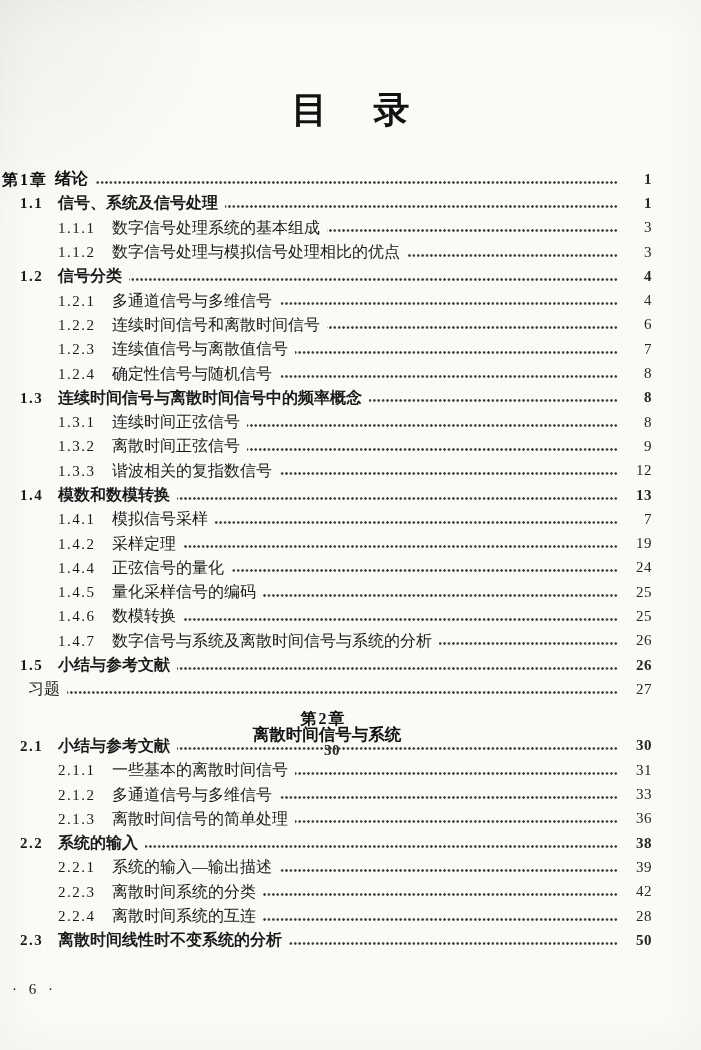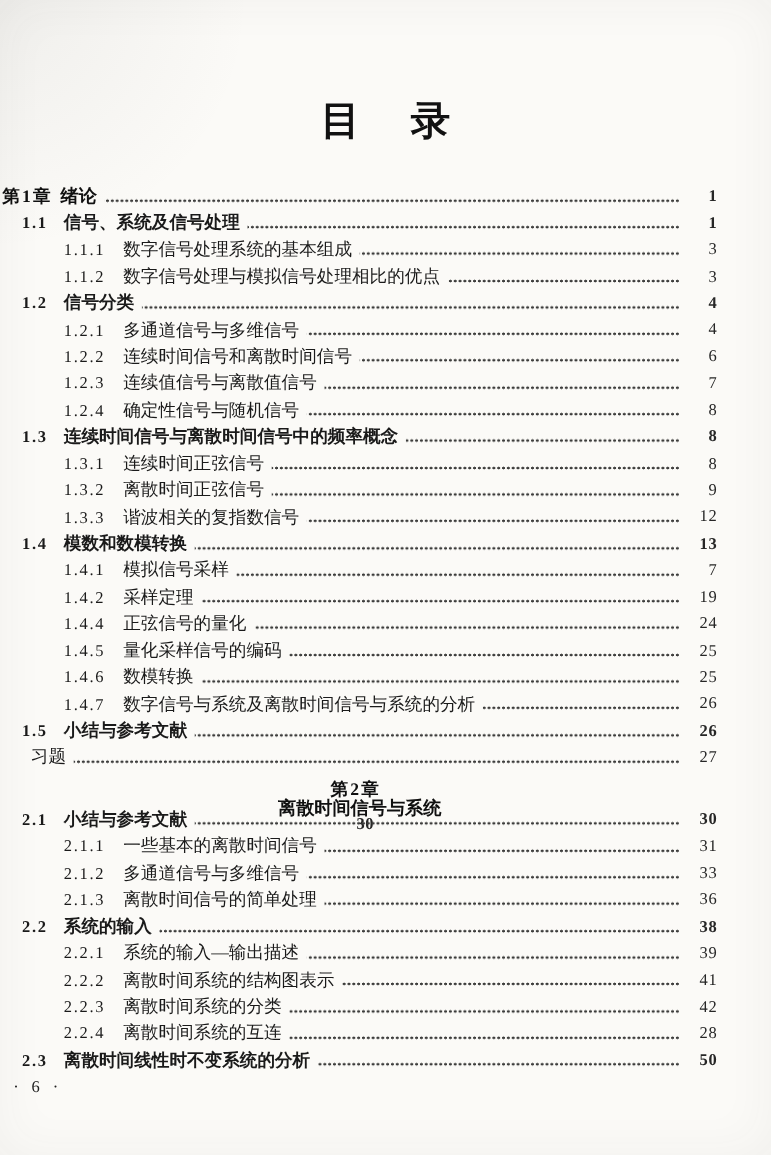--- a/index.html
+++ b/index.html
@@ -256,26 +256,20 @@
         <span class="leader"></span>
         <span class="pg">38</span>
       </div>
       <div class="row s2">
         <span class="num">2.2.1</span>
         <span class="ttl">系统的输入—输出描述</span>
         <span class="leader"></span>
         <span class="pg">39</span>
       </div>
       <div class="row s2">
-        <span class="num">2.2.2</span>
-        <span class="ttl">离散时间系统的结构图表示</span>
-        <span class="leader"></span>
-        <span class="pg">41</span>
-      </div>
-      <div class="row s2">
         <span class="num">2.2.3</span>
         <span class="ttl">离散时间系统的分类</span>
         <span class="leader"></span>
         <span class="pg">42</span>
       </div>
       <div class="row s2">
         <span class="num">2.2.4</span>
         <span class="ttl">离散时间系统的互连</span>
         <span class="leader"></span>
         <span class="pg">28</span>

